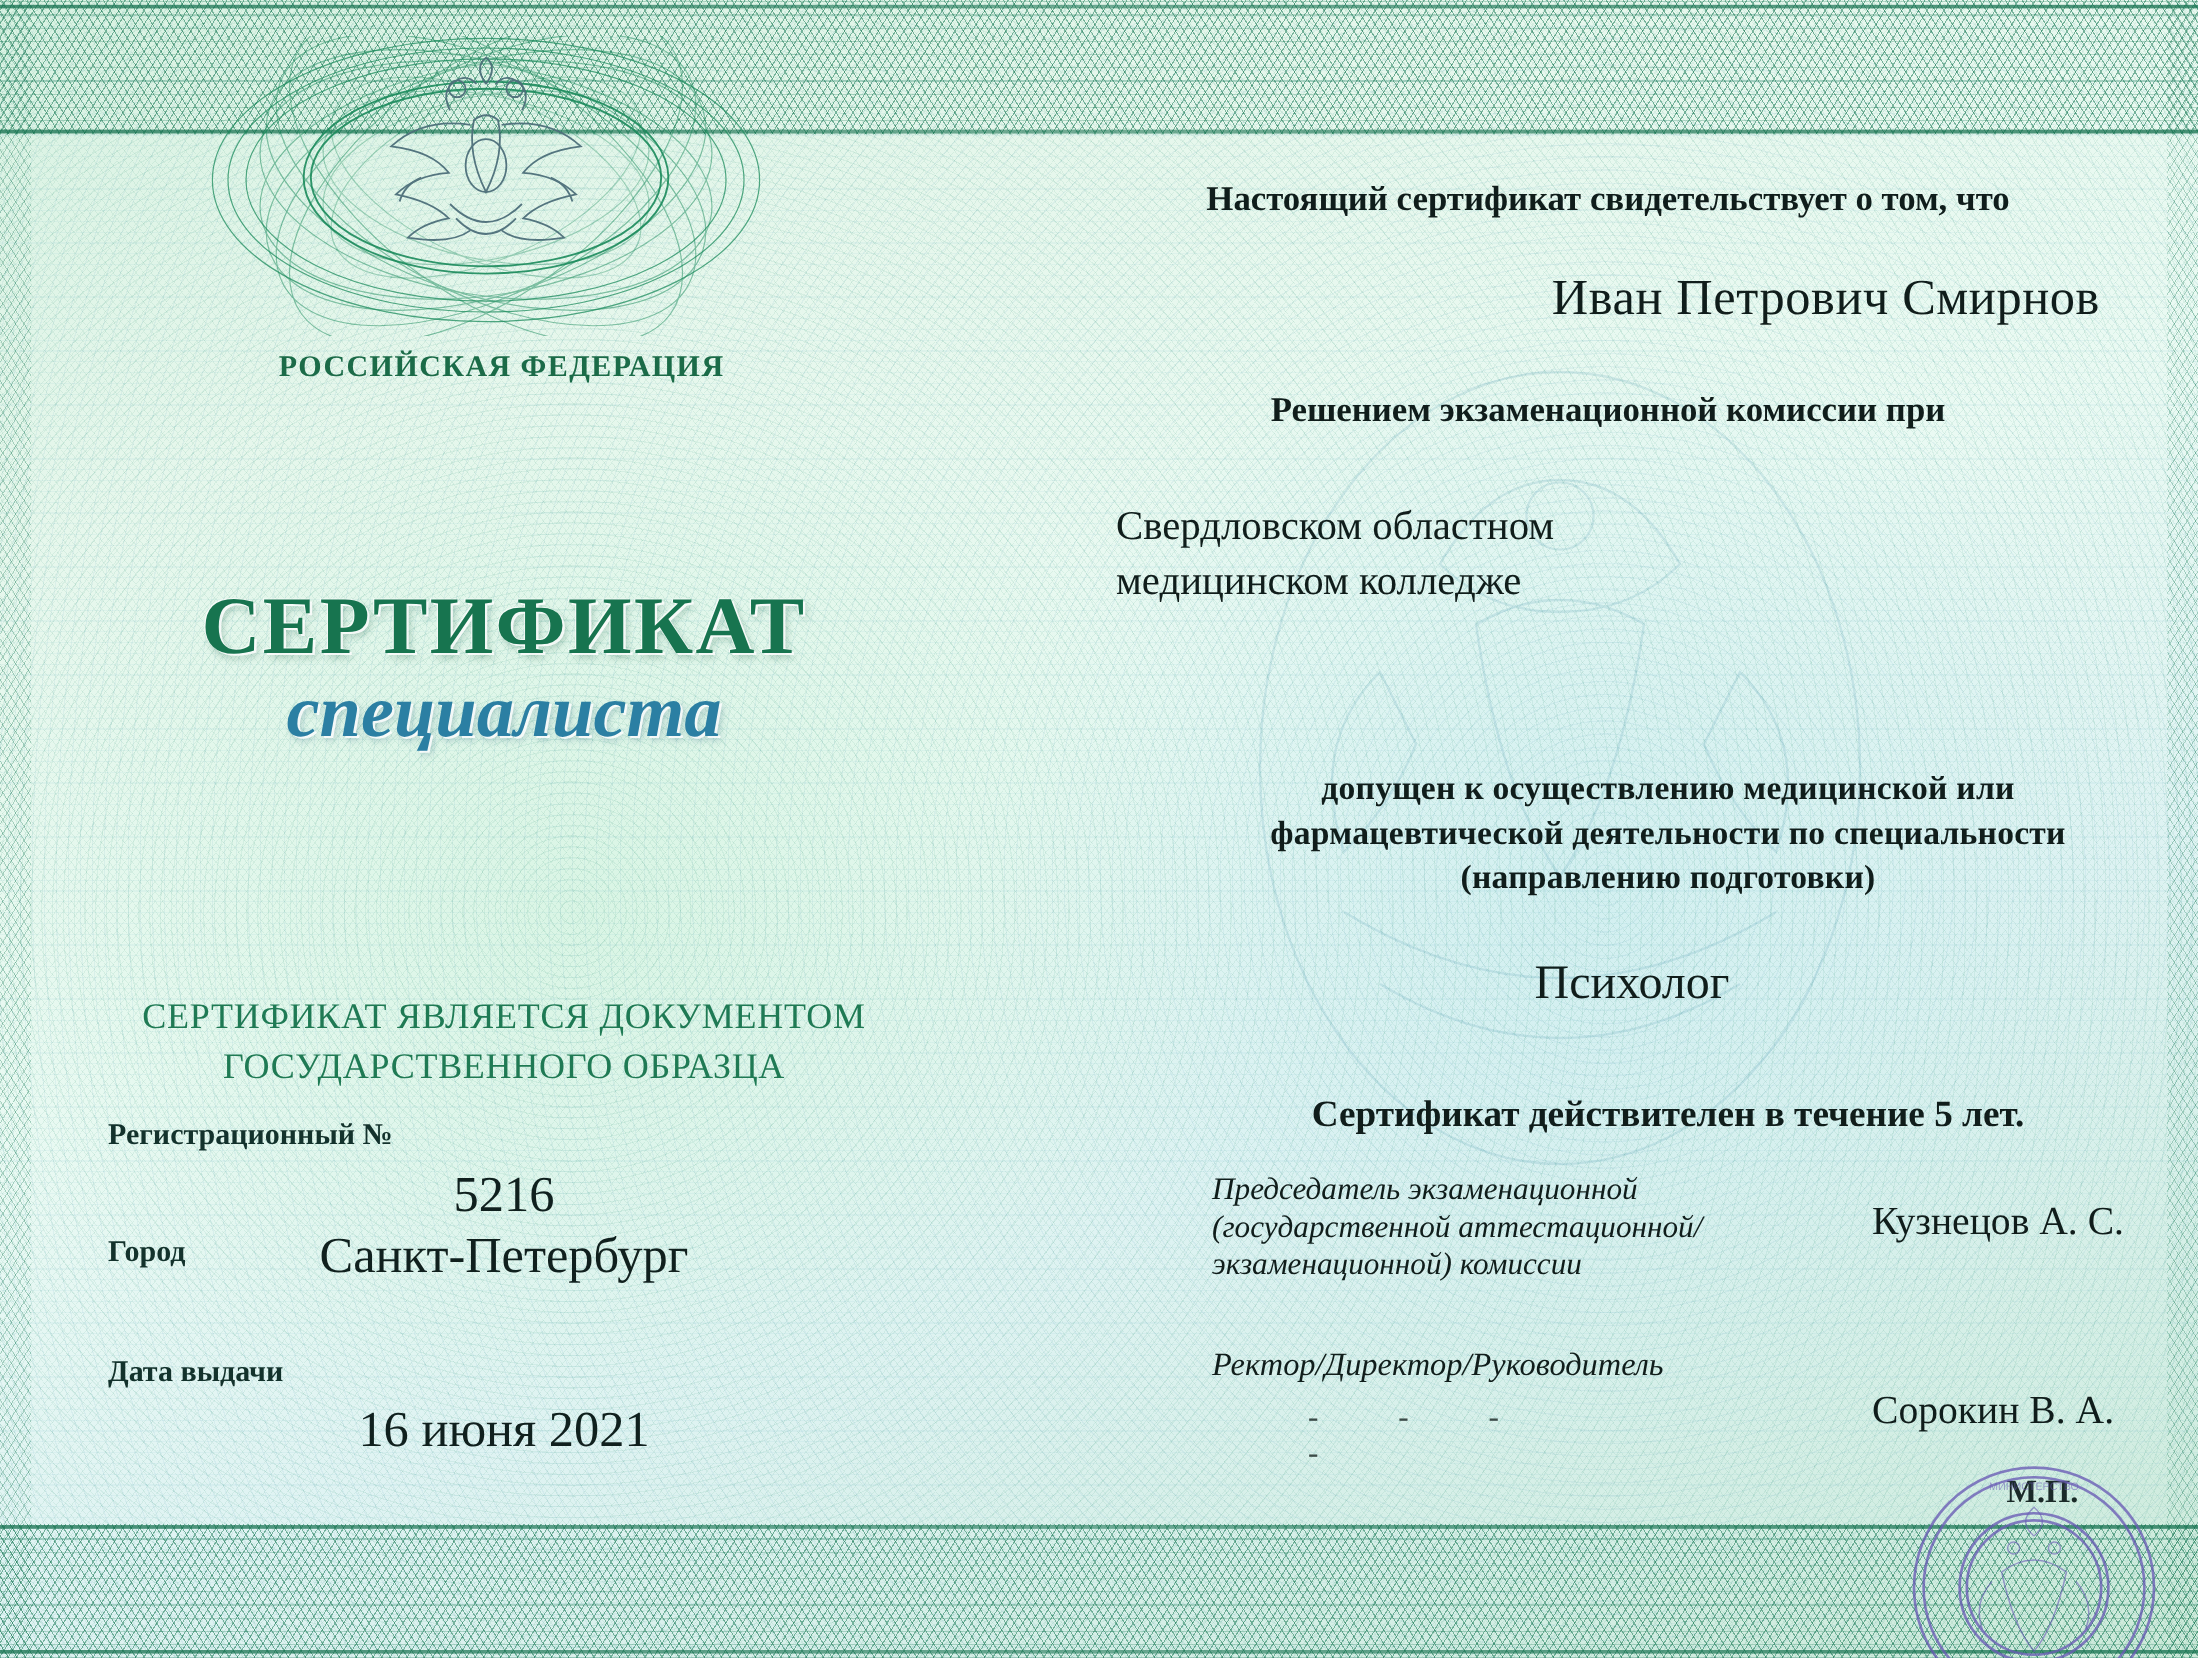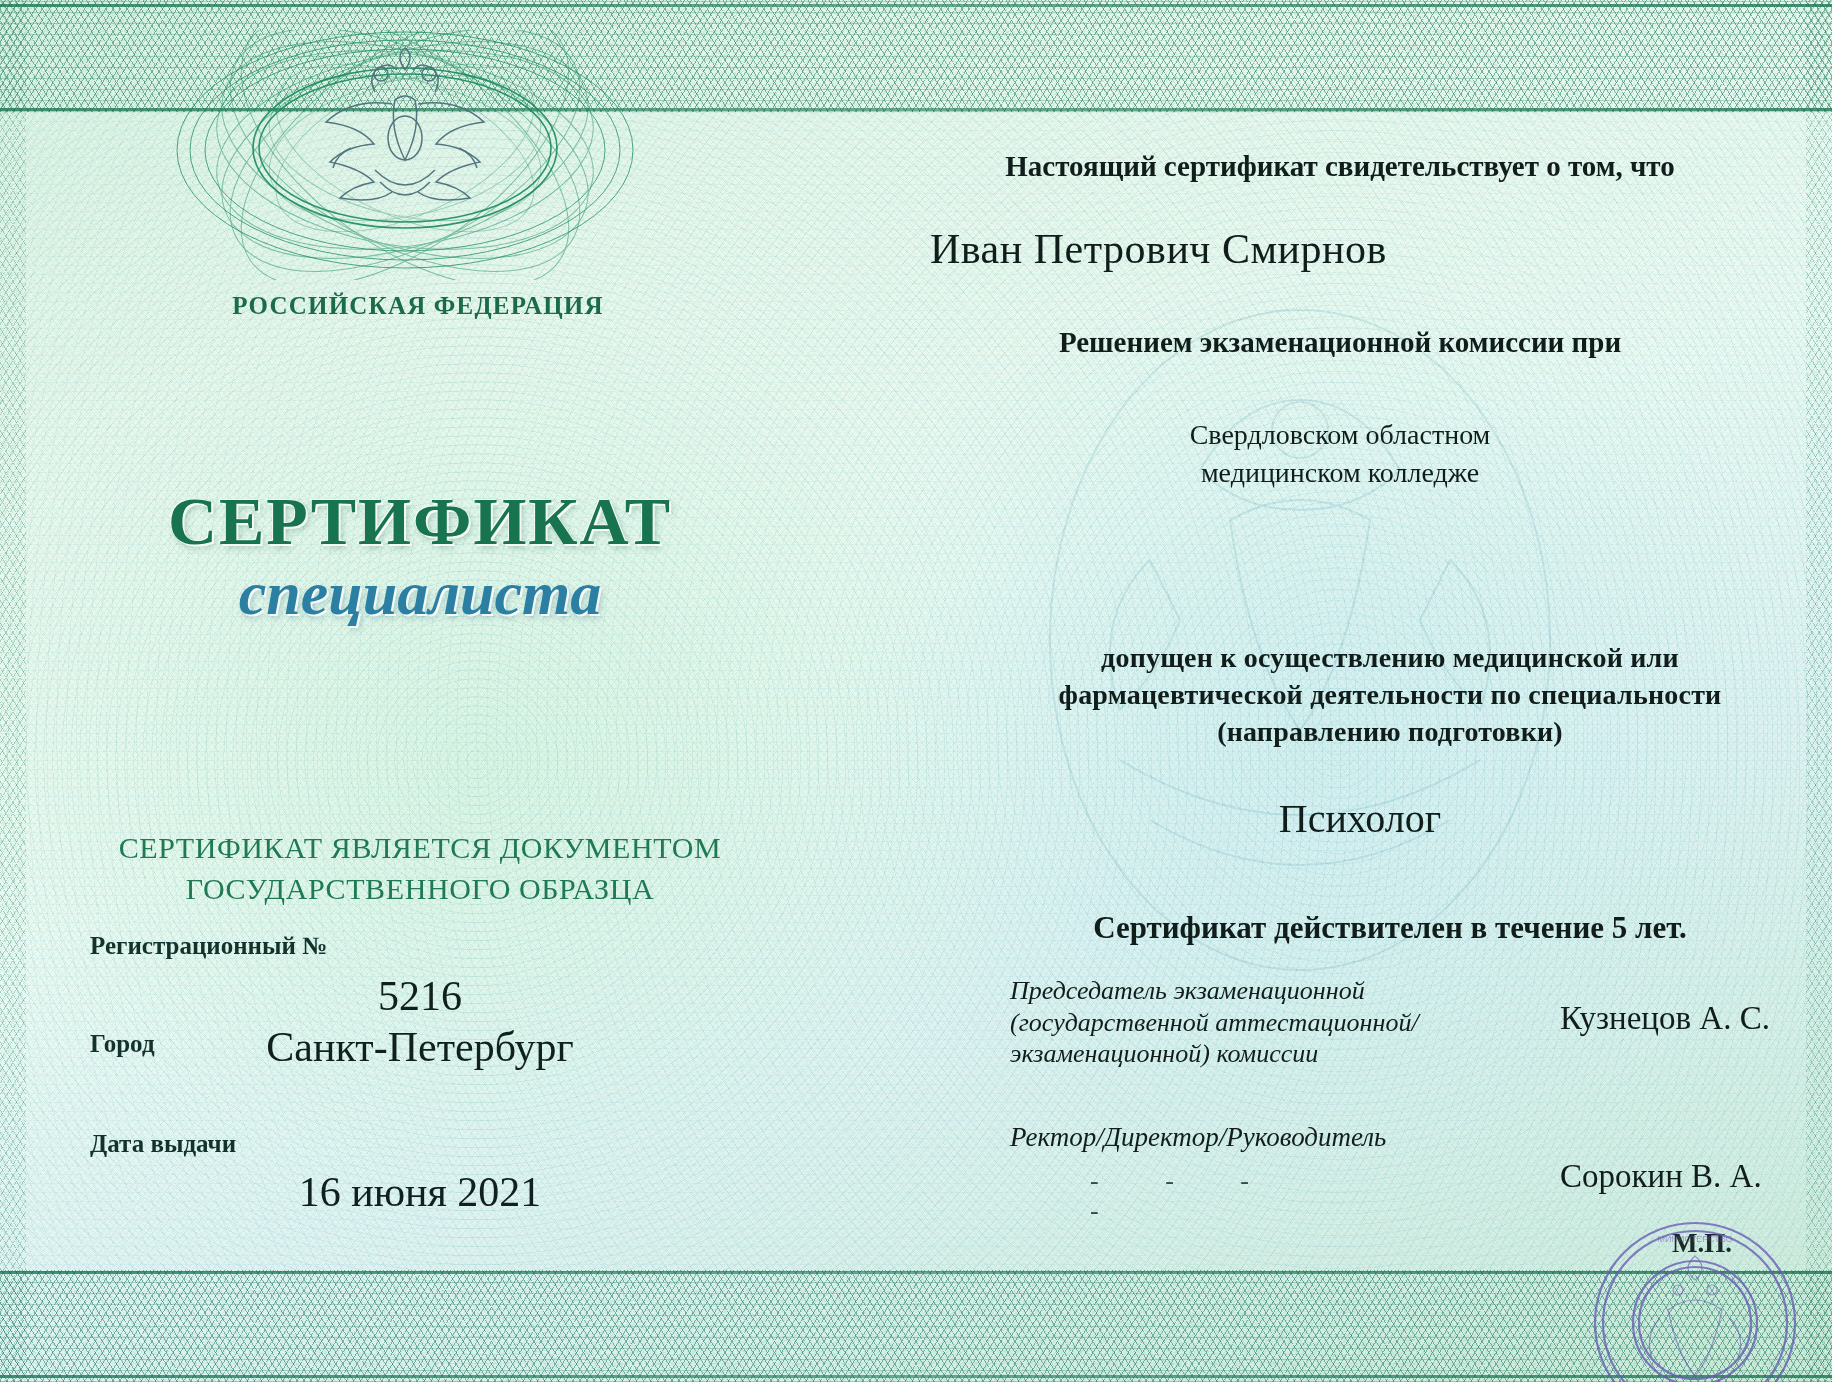--- a/index.html
+++ b/index.html
@@ -173,38 +173,37 @@
     top: 150px;
     width: 820px;
     text-align: center;
     font-weight: bold;
     font-size: 29px;
   }
   #holder-name {
     left: 930px;
     top: 225px;
     width: 820px;
-    text-align: left;
+    text-align: right;
     font-size: 42px;
     letter-spacing: 0.5px;
   }
   #commission-line {
     left: 930px;
     top: 326px;
     width: 820px;
     text-align: center;
     font-weight: bold;
     font-size: 29px;
   }
   #institution {
     left: 930px;
     top: 416px;
     width: 820px;
-    text-align: center;
-    font-size: 28px;
+    font-size: 34px;
     line-height: 1.35;
   }
   #permission {
     left: 1010px;
     top: 640px;
     width: 760px;
     text-align: center;
     font-weight: bold;
     font-size: 28px;
     line-height: 1.32;

